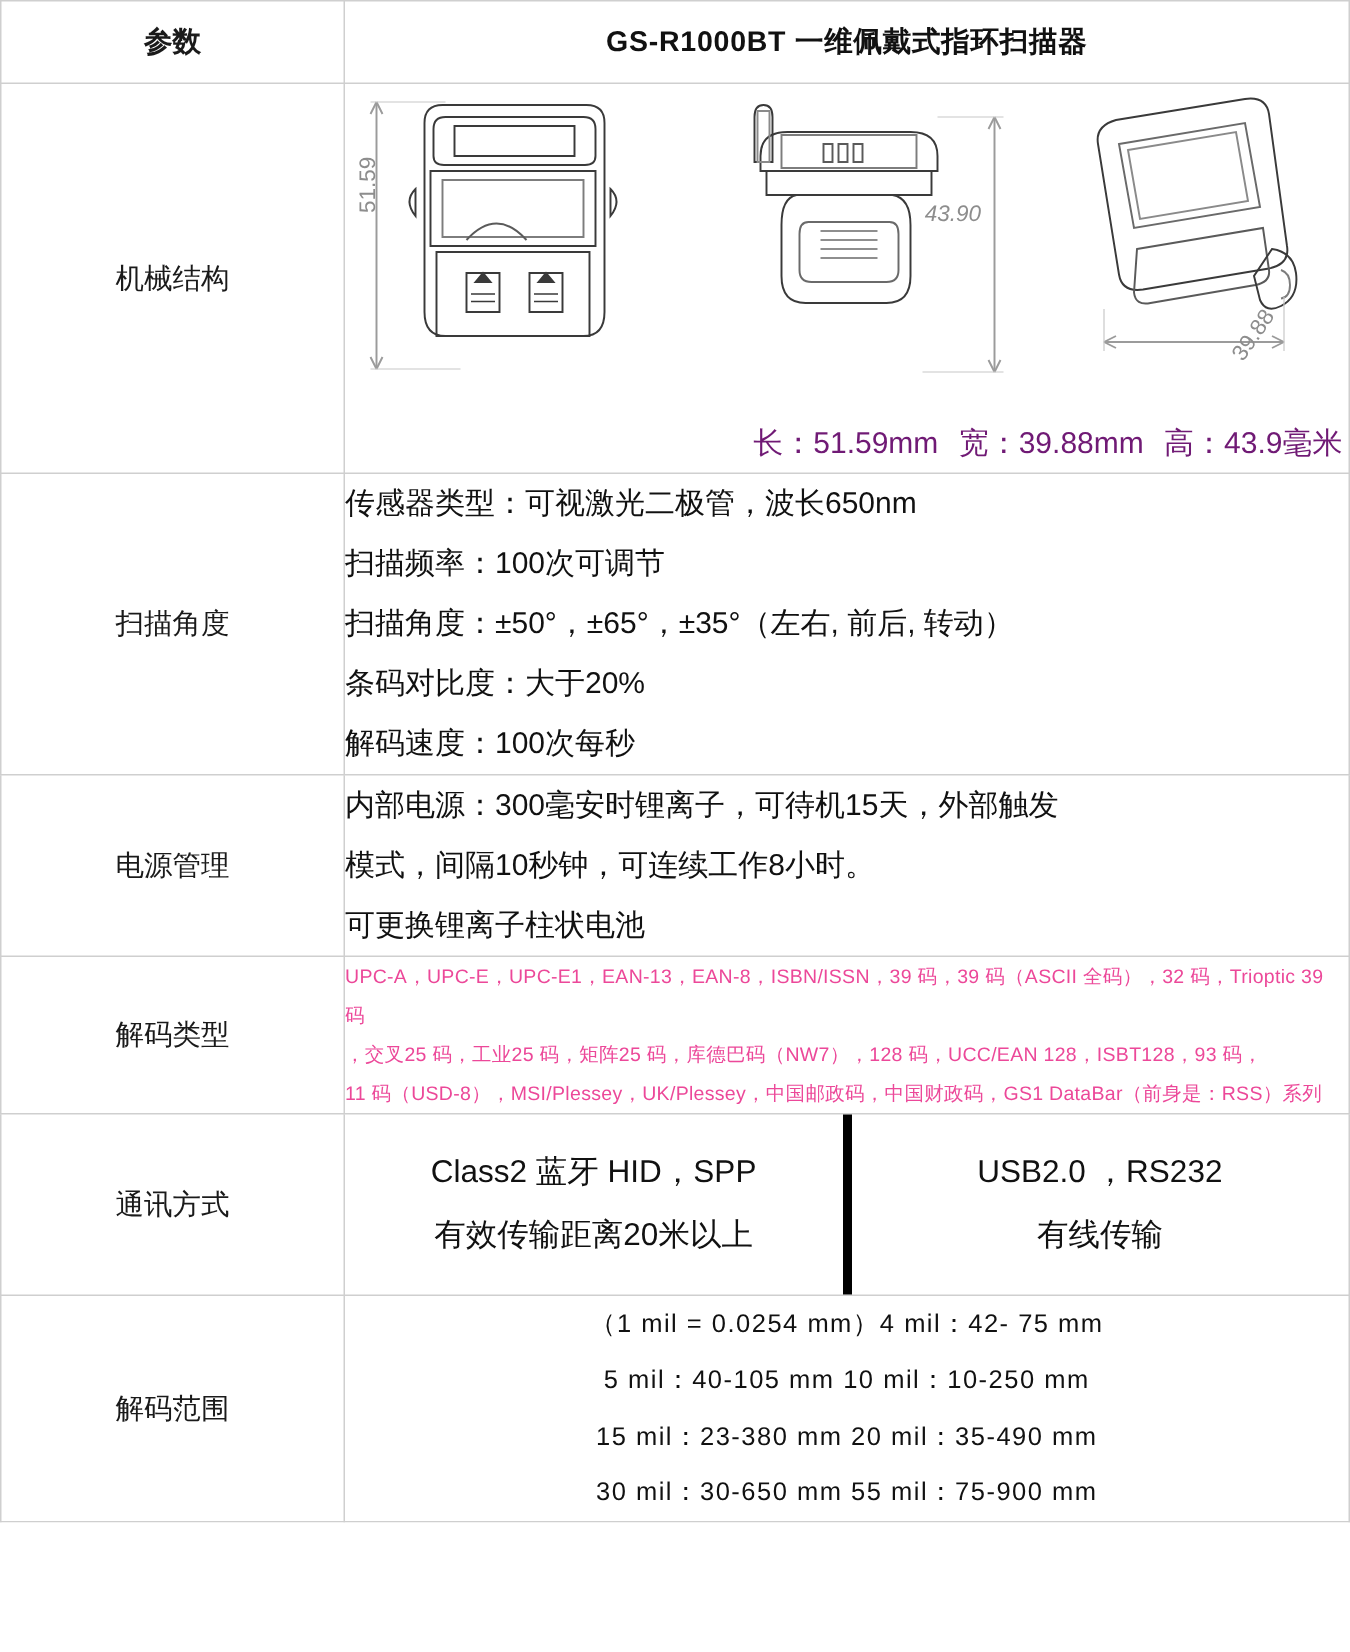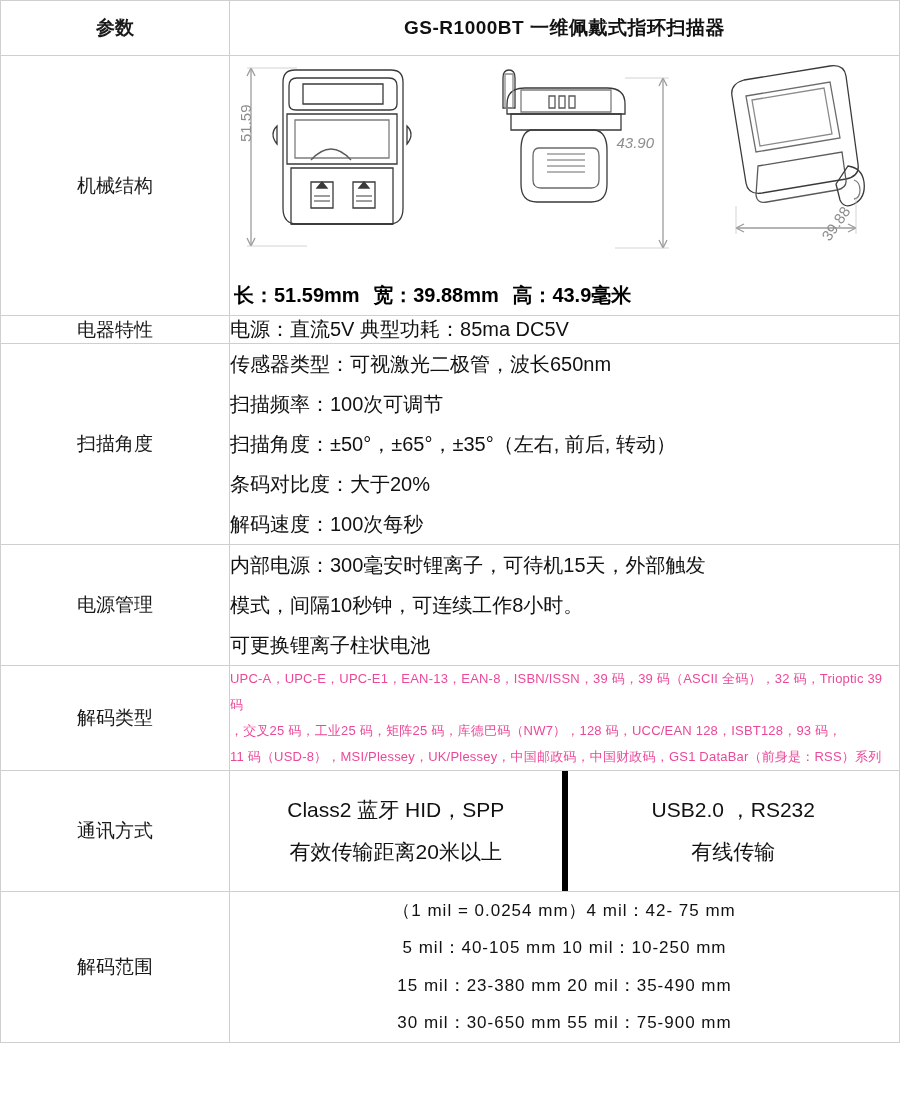--- a/index.html
+++ b/index.html
@@ -55,25 +55,24 @@
     justify-content: space-around;
     height: 216px;
     position: relative;
   }
   .dim-text {
     font-size: 15px;
     color: #8d8d8d;
     font-family: "Liberation Sans", "DejaVu Sans", sans-serif;
   }
   .mech-caption {
-    text-align: left;
+    text-align: right;
     font-size: 20px;
     padding: 10px 0 6px 0;
-    color: #000000;
-    font-weight: bold;
+    color: #701a75;
   }
   .mech-caption span { margin: 0 4px; }
   .val-line-big {
     font-size: 20px;
     line-height: 2.0;
   }
   .power-cell { padding: 14px 18px; }
   .scan-cell { padding: 16px 18px; }
   .elec-cell { padding: 16px 18px; font-size: 20px; }
 
@@ -223,24 +222,20 @@
 
         </div>
         <div class="mech-caption">
           <span>长：51.59mm</span>
           <span>宽：39.88mm</span>
           <span>高：43.9毫米</span>
         </div>
       </td>
     </tr>
 
-    <tr>
-      <td class="col-label">电器特性</td>
-      <td class="col-value elec-cell">电源：直流5V  典型功耗：85ma DC5V</td>
-    </tr>
 
     <tr>
       <td class="col-label">扫描角度</td>
       <td class="col-value scan-cell">
         <div class="val-line-big">传感器类型：可视激光二极管，波长650nm</div>
         <div class="val-line-big">扫描频率：100次可调节</div>
         <div class="val-line-big">扫描角度：±50°，±65°，±35°（左右, 前后, 转动）</div>
         <div class="val-line-big">条码对比度：大于20%</div>
         <div class="val-line-big">解码速度：100次每秒</div>
       </td>

